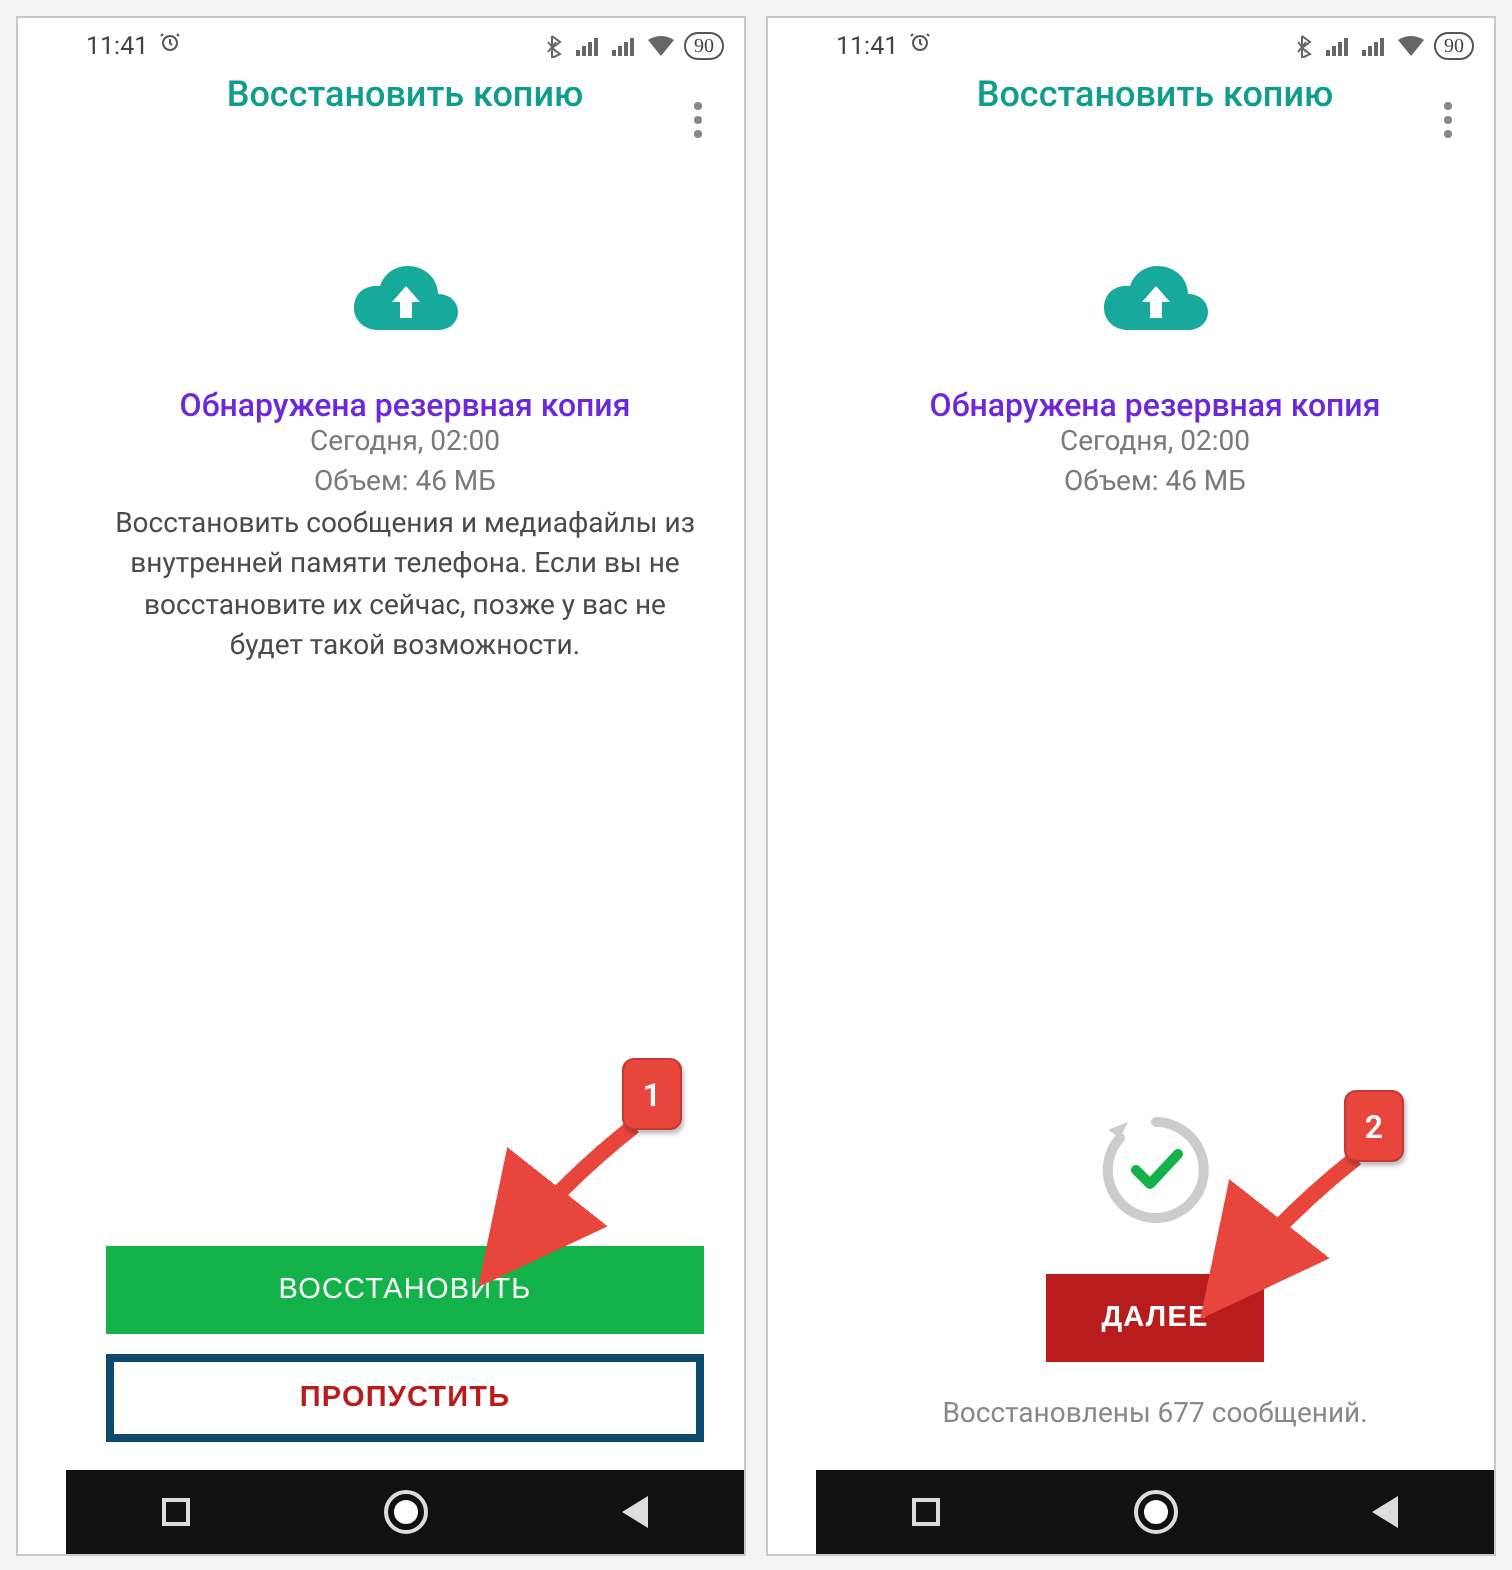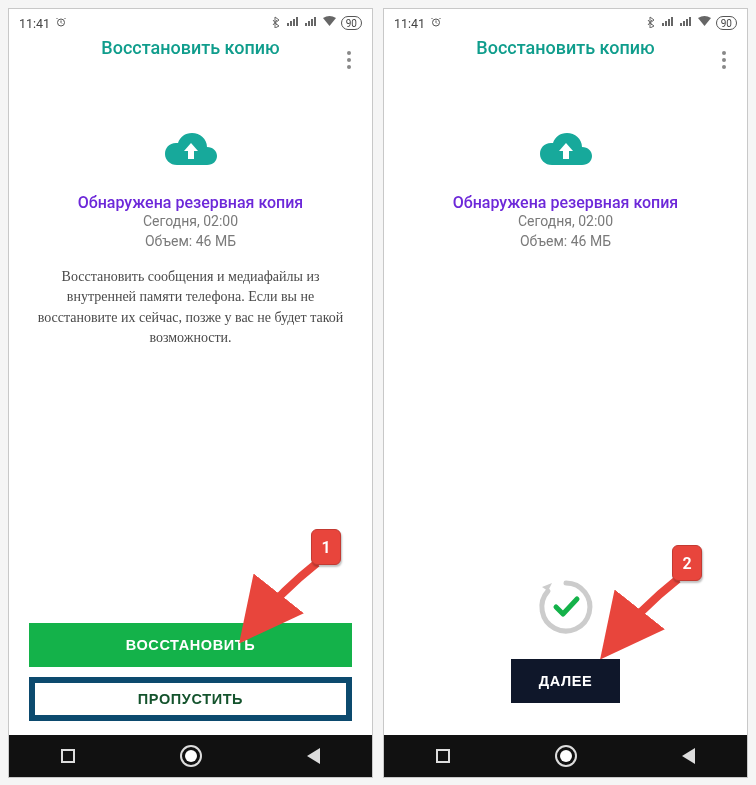--- a/index.html
+++ b/index.html
@@ -7,67 +7,68 @@
     .container { display: flex; gap: 10px; }
     .phone {
       width: 365px;
       height: 770px;
       background: #fff;
       border: 1px solid #c8c8c8;
       position: relative;
       display: flex;
       flex-direction: column;
       overflow: hidden;
+      padding-left: 24px;
     }
     .status-bar {
       height: 28px;
       background: #fff;
       display: flex;
       align-items: center;
       justify-content: space-between;
       padding: 0 10px;
       font-size: 12.5px;
       color: #444;
     }
     .status-left { display: flex; align-items: center; gap: 5px; }
-    .status-right { display: flex; align-items: flex-start; gap: 4px; font-size: 11px; }
+    .status-right { display: flex; align-items: center; gap: 4px; font-size: 11px; font-family: Liberation Serif, serif; }
     .alarm-icon { width:12px; height:12px; }
     .battery {
       border: 1px solid #555; border-radius: 7px; padding: 0 4px;
       font-size: 10px; display: inline-flex; align-items: center;
       height: 14px;
     }
     .app-bar {
       height: 46px; display: flex; justify-content: center;
       position: relative; border-bottom: 1px solid transparent;
     }
     .app-title { color: #0f9d8c; font-size: 18px; font-weight: 500; }
     .kebab {
       position: absolute; right: 14px; top: 12px; width: 18px; height: 22px;
       display: flex; flex-direction: column; justify-content: space-around; align-items: center;
     }
     .kebab span { width: 4px; height: 4px; background: #888; border-radius: 50%; }
     .content { flex: 1; padding: 20px 20px 14px 20px; display: flex; flex-direction: column; align-items: center; text-align: center;}
     .cloud { margin-top: 28px; }
     .headline { color: #6d28d9; font-size: 16px; font-weight: 500; margin-top: 18px; }
     .meta { color: #7a7a7a; font-size: 14px; margin-top: 0; line-height: 1.4; }
-    .desc { color: #4a4a4a; font-size: 14px; margin-top: 16px; line-height: 1.45; padding: 0 4px; font-family: Liberation Serif, serif; }
+    .desc { color: #4a4a4a; font-size: 14px; margin-top: 1px; line-height: 1.45; padding: 0 4px; }
     .spacer { flex: 1; }
     .btn-primary {
       width: 100%; height: 44px; background: #14b24a; color: #fff;
-      border: none; font-size: 14.5px; font-weight: 700; letter-spacing: 0.6px;
+      border: none; font-size: 14.5px; font-weight: 400; letter-spacing: 0.6px;
       margin-bottom: 10px; cursor: pointer;
     }
     .btn-secondary {
-      width: 100%; height: 44px; background: #fff; color: #14532d;
-      border: 6px solid #0c4a6e; font-size: 14.5px; font-weight: 600; letter-spacing: 0.6px;
+      width: 100%; height: 44px; background: #fff; color: #b91c1c;
+      border: 4px solid #0c4a6e; font-size: 14.5px; font-weight: 600; letter-spacing: 0.6px;
       cursor: pointer;
     }
     .btn-next {
-      padding: 0 28px; height: 44px; background: #0f172a; color: #fff;
+      padding: 0 28px; height: 44px; background: #b91c1c; color: #fff;
       border: none; font-size: 14.5px; font-weight: 600; letter-spacing: 0.6px;
       margin-bottom: 18px; cursor: pointer;
     }
     .restored-status { color: #888; font-size: 14px; margin-bottom: 6px; }
     .restore-circle { margin-bottom: 18px; position: relative; }
     .nav-bar {
       height: 42px; background: #111; display: flex; align-items: center; justify-content: space-around;
     }
     .nav-square { width: 14px; height: 14px; border: 2px solid #ddd; }
     .nav-circle-outer {
@@ -231,20 +232,21 @@
       </div>
       <div class="spacer"></div>
       <div class="restore-circle">
         <svg width="60" height="60" viewBox="0 0 60 60">
           <path d="M30 6 A24 24 0 1 1 12 14" stroke="#ccc" stroke-width="5" fill="none" stroke-linecap="round"></path>
           <path d="M6 10 L12 14 L16 6" fill="#ccc"></path>
           <path d="M20 30 L27 37 L41 22" stroke="#14b24a" stroke-width="5" fill="none" stroke-linecap="round" stroke-linejoin="round"></path>
         </svg>
       </div>
       <button class="btn-next">ДАЛЕЕ</button>
+      <div class="restored-status">Восстановлены 677 сообщений.</div>
     </div>
 
     <div class="nav-bar">
       <div class="nav-square"></div>
       <div class="nav-circle-outer">
           <div class="nav-circle-inner"></div>
         </div>
       <div class="nav-tri"></div>
     </div>
 

